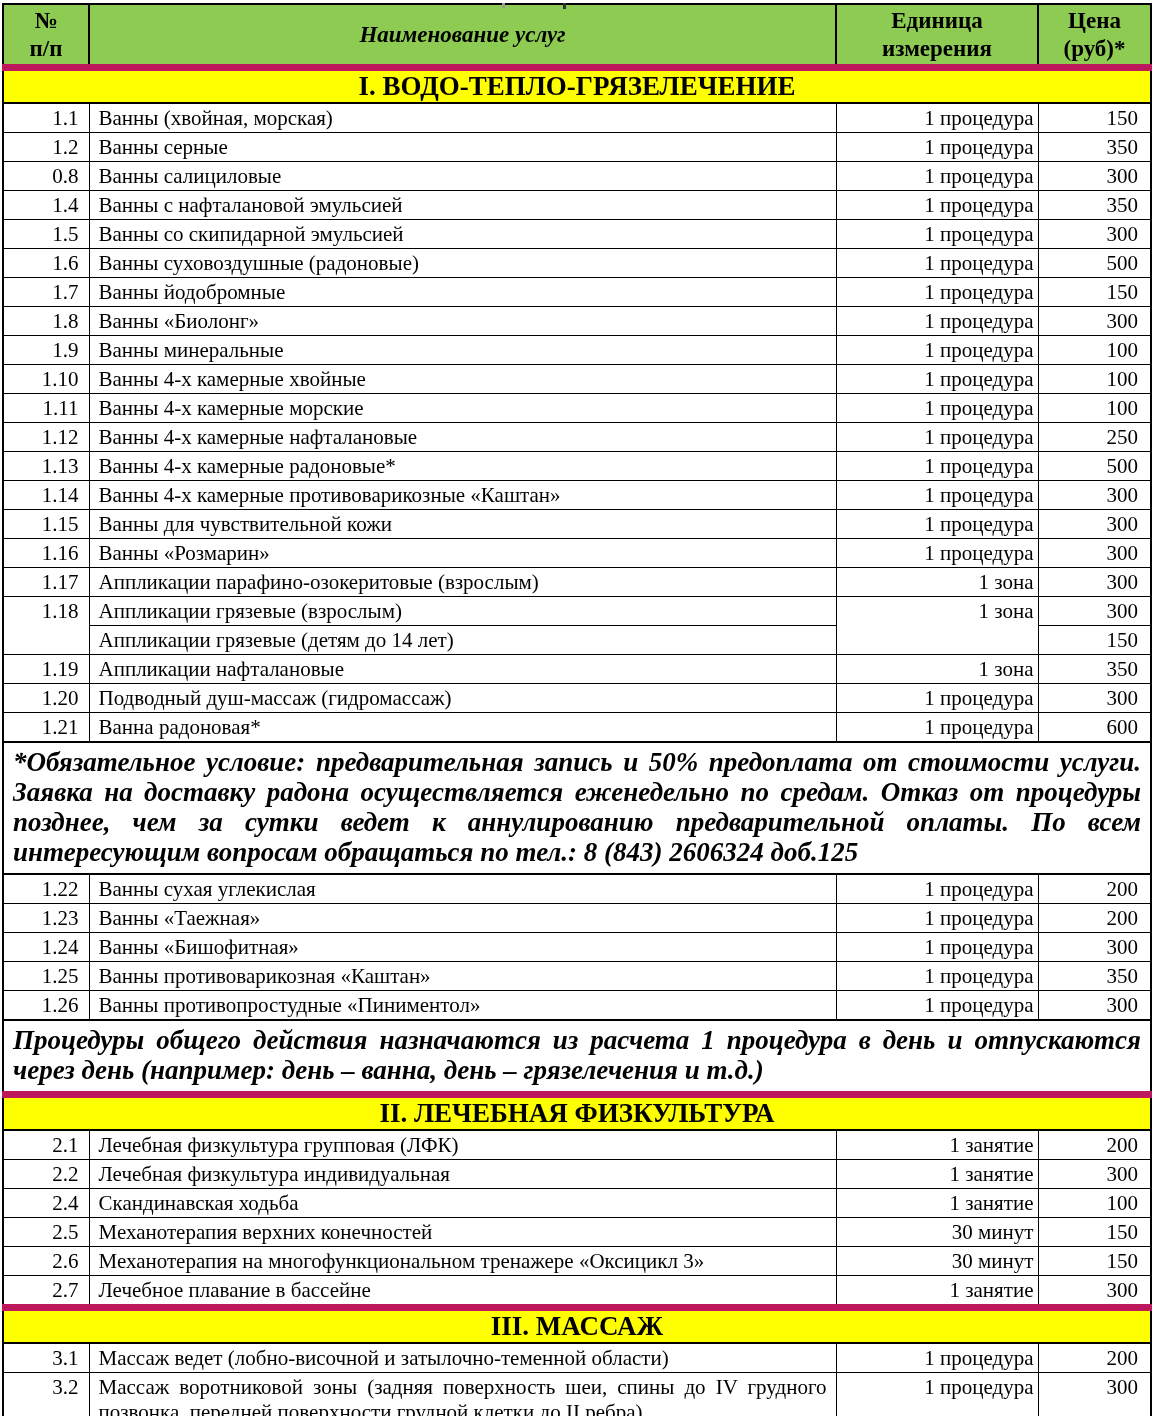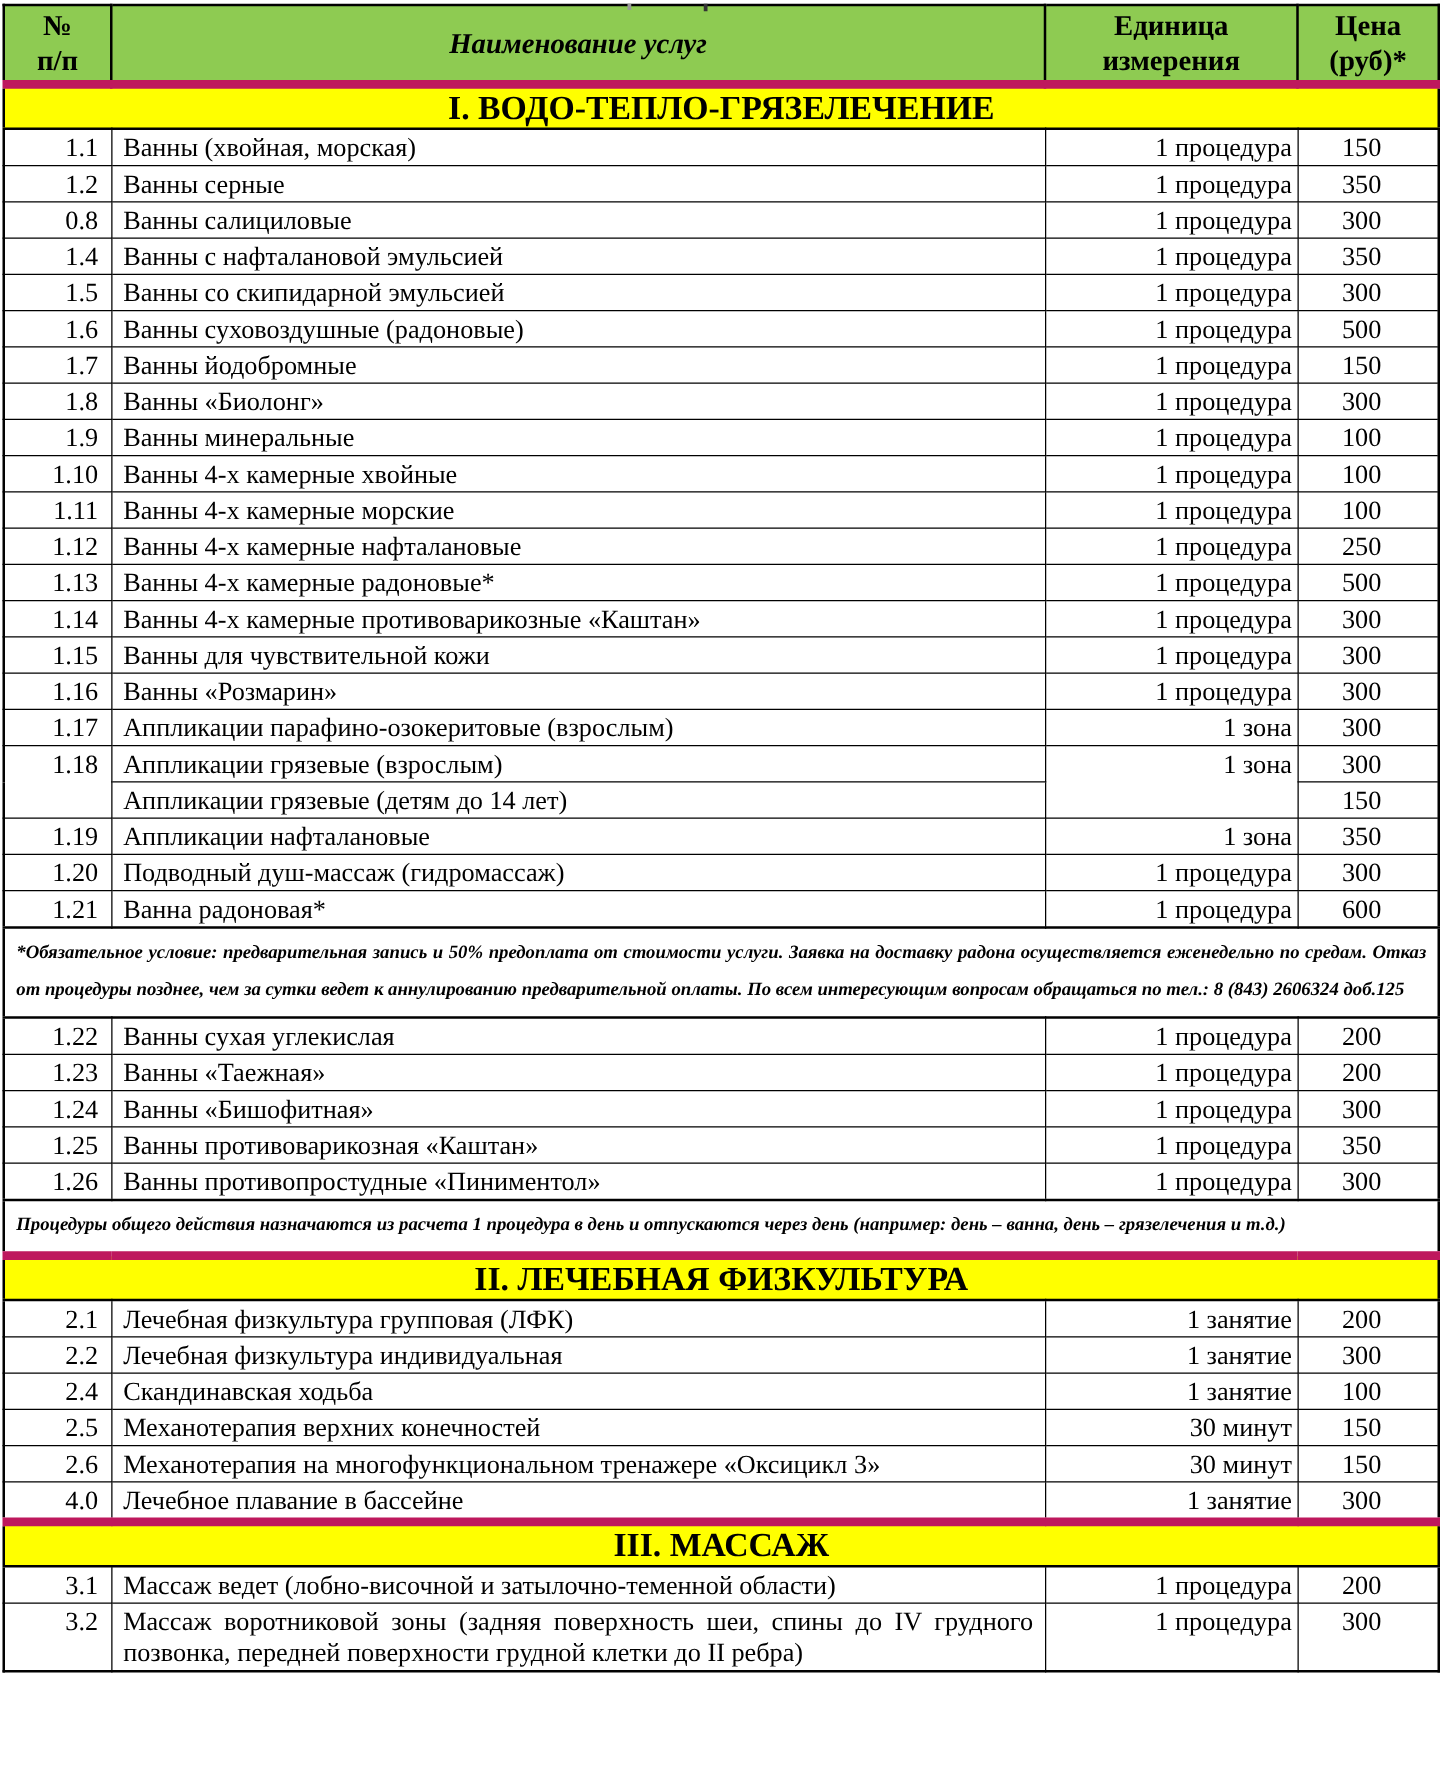--- a/index.html
+++ b/index.html
@@ -51,26 +51,26 @@
   tr.data-row td{
     height:29px;
     font-size:21px;
     vertical-align:top;
     padding-top:2px;
     padding-bottom:1px;
   }
   td.num{text-align:right;padding-right:10px;padding-left:18px;}
   td.name{text-align:justify;padding-left:9px;padding-right:9px;}
   td.unit{text-align:right;padding-left:12px;padding-right:4px;}
-  td.price{text-align:center;padding-right:12px;padding-left:2px;}
+  td.price{text-align:right;padding-right:12px;padding-left:2px;}
   td.merged-mid{vertical-align:middle;}
   tr.note-row td{
     font-weight:bold;
     font-style:italic;
-    font-size:15px;
+    font-size:27px;
     line-height:30px;
     text-align:justify;
     padding:4px 9px 6px 9px;
     border-top:2px solid #000;
     border-bottom:2px solid #000;
   }
 </style>
 </head>
 <body>
 
@@ -293,21 +293,21 @@
           <td class="unit">30 минут</td>
           <td class="price">150</td>
         </tr>
         <tr class="data-row">
           <td class="num">2.6</td>
           <td class="name">Механотерапия на многофункциональном тренажере «Оксицикл 3»</td>
           <td class="unit">30 минут</td>
           <td class="price">150</td>
         </tr>
         <tr class="data-row">
-          <td class="num">4.0</td>
+          <td class="num">2.7</td>
           <td class="name">Лечебное плавание в бассейне</td>
           <td class="unit">1 занятие</td>
           <td class="price">300</td>
         </tr>
         <tr class="section-row">
           <td class="section" colspan="4" style="background: rgb(255, 255, 0);">III. МАССАЖ</td>
         </tr>
         <tr class="data-row">
           <td class="num">3.1</td>
           <td class="name">Массаж ведет (лобно-височной и затылочно-теменной области)</td>

